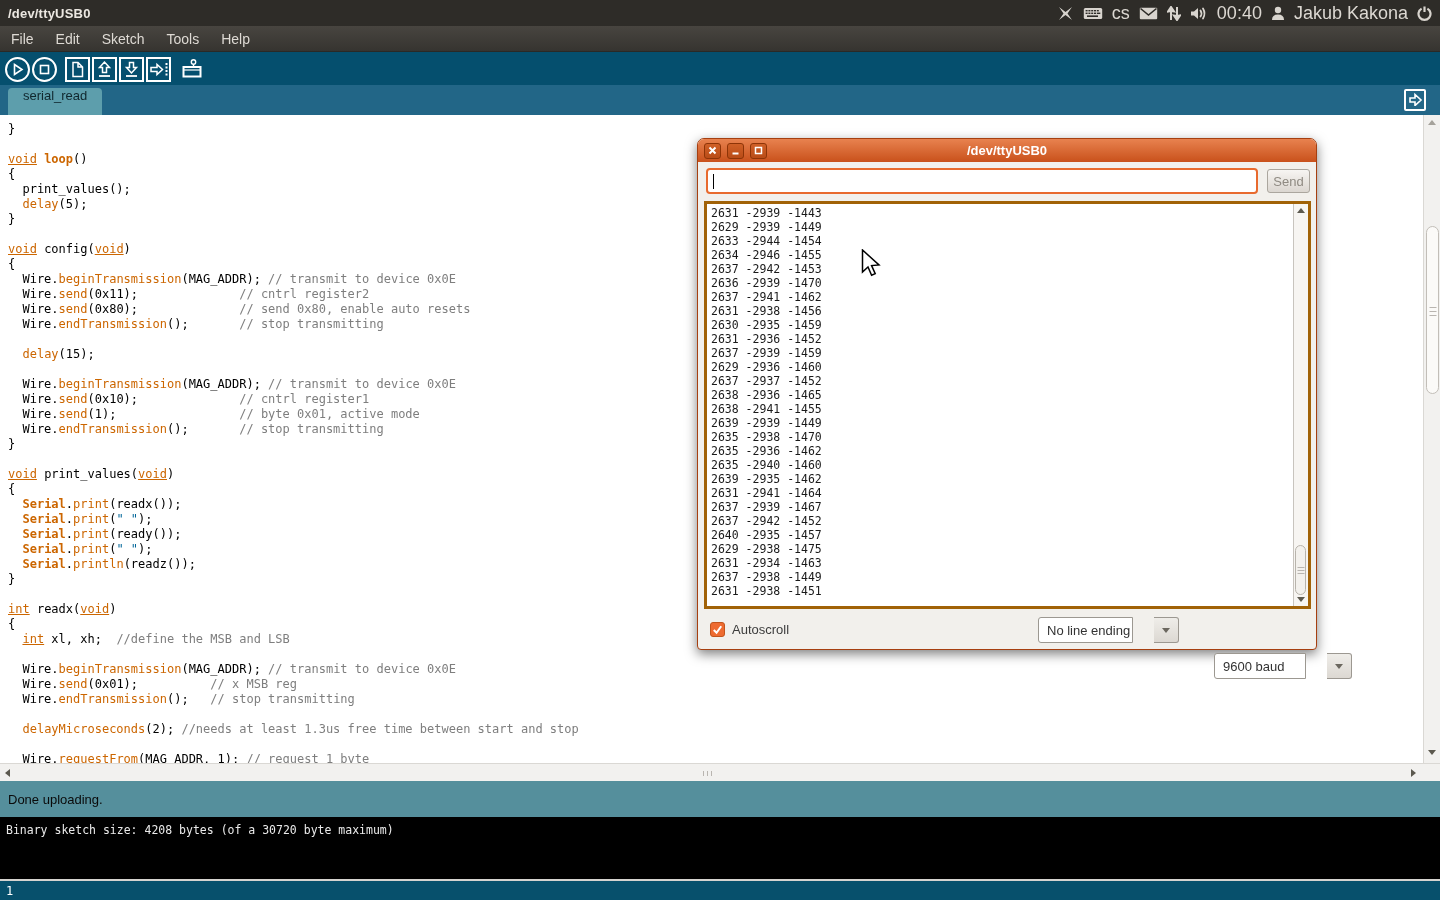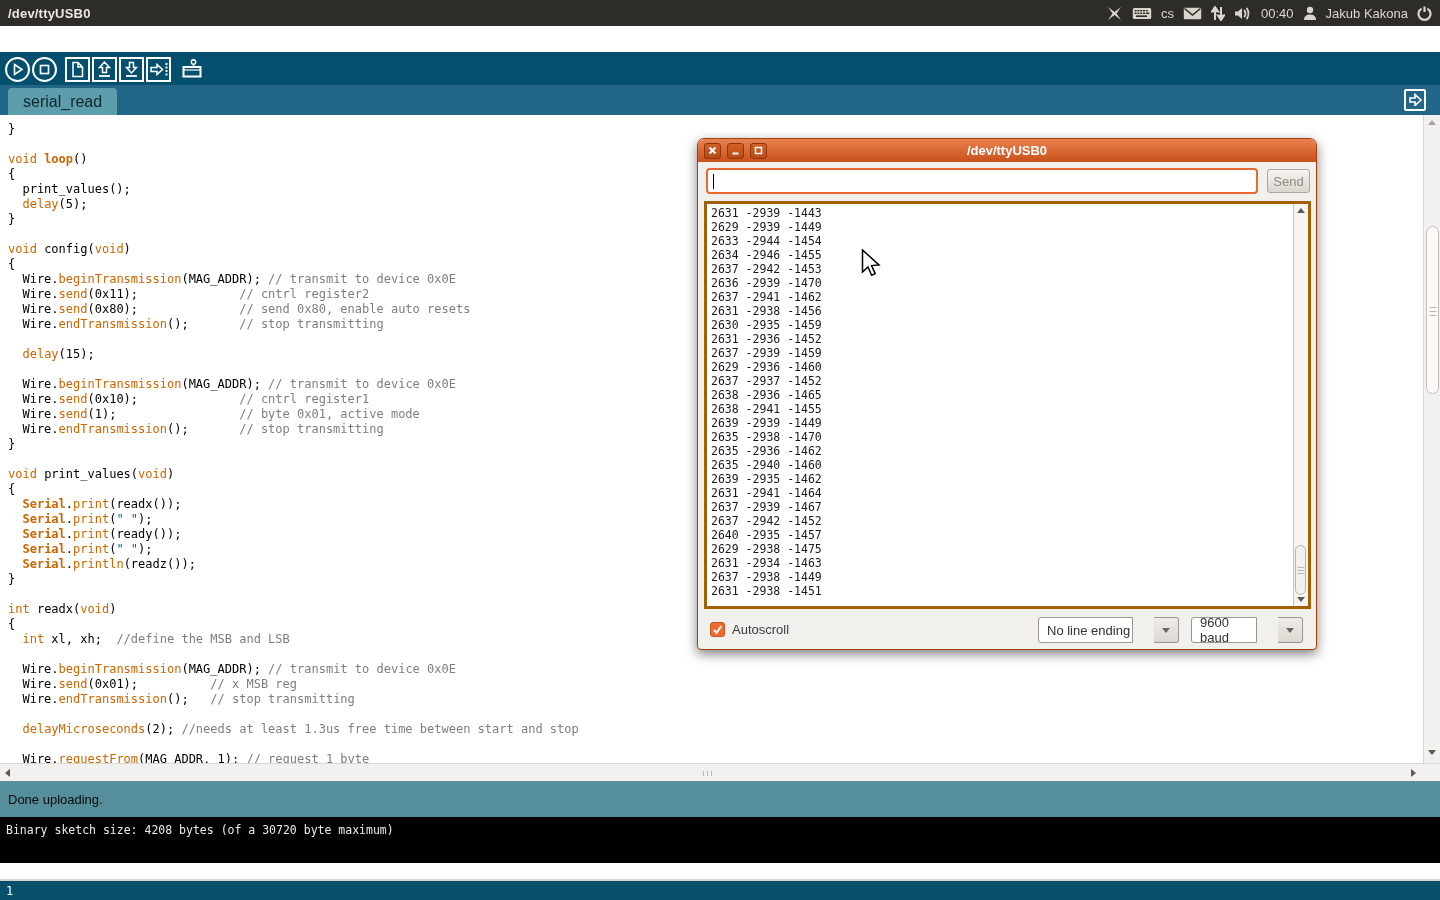--- a/index.html
+++ b/index.html
@@ -5,49 +5,49 @@
   html,body{margin:0;padding:0;background:#555;}
   #screen{position:relative;width:1440px;height:900px;overflow:hidden;
           font-family:"Liberation Sans",sans-serif;background:#fff;}
   #screen *{box-sizing:border-box;}
 
   
   #topbar{position:absolute;left:0;top:0;width:1440px;height:26px;background:#2e2c28;
           display:flex;align-items:center;}
   #win-title{color:#ece8e2;font-weight:bold;font-size:13px;padding-left:8px;letter-spacing:.2px;}
   #tray{margin-left:auto;display:flex;align-items:center;gap:9px;padding-right:8px;}
-  .tray-text{color:#dcd8d2;font-size:13px;}
+  .tray-text{color:#dcd8d2;font-size:18px;}
   .tray-icon{display:flex;align-items:center;}
 
   
   #menubar{position:absolute;left:0;top:26px;width:1440px;height:26px;
            background:linear-gradient(#484540,#363430);display:flex;align-items:center;
            border-bottom:1px solid #2a2926;}
   .menu-item{color:#dedad4;font-size:14px;padding:0 11px;height:26px;display:flex;align-items:center;cursor:default;}
 
   
   #toolbar{position:absolute;left:0;top:52px;width:1440px;height:33px;background:#054f6e;
            display:flex;align-items:center;}
   .tbtn{width:27px;height:27px;margin-top:1px;display:flex;align-items:center;justify-content:center;}
   .tbtn:nth-child(1){margin-left:4px;}
   .tbtn:nth-child(3){margin-left:6px;}
   .tbtn:nth-child(7){margin-left:6px;}
 
   
   #tabbar{position:absolute;left:0;top:85px;width:1440px;height:30px;background:#226687;}
   .tab{position:absolute;left:8px;top:3px;height:27px;background:#5d9eac;color:#10272e;
-       font-size:16px;padding:0 15px;display:flex;align-items:center;border-radius:4px 4px 0 0;}
+       font-size:13px;padding:0 15px;display:flex;border-radius:4px 4px 0 0;}
   #tab-menu-btn{position:absolute;right:14px;top:4px;width:22px;height:22px;border:2px solid #fff;
        border-radius:2px;display:flex;align-items:center;justify-content:center;}
 
   
   #editor{position:absolute;left:0;top:115px;width:1423px;height:648px;background:#fff;overflow:hidden;}
   #code{margin:0;padding:7px 0 0 8px;font-family:"DejaVu Sans Mono",monospace;
         font-size:12px;line-height:15px;white-space:pre;color:#000;}
-  .tk-k{color:#cc6600;} .tk-f{color:#cc6600;} .tk-b{color:#cc6600;font-weight:bold;text-align:right;}
+  .tk-k{color:#cc6600;text-decoration:underline;} .tk-f{color:#cc6600;} .tk-b{color:#cc6600;font-weight:bold;text-align:right;}
   .tk-c{color:#7e7e7e;} .tk-s{color:#006699;} .tk-p{color:#000;}
 
   
   #vscroll{position:absolute;left:1423px;top:115px;width:17px;height:648px;background:#f2f1ef;
            border-left:1px solid #dad8d4;}
   #vthumb{position:absolute;left:2px;top:111px;width:13px;height:168px;background:#fbfaf8;
           border:1px solid #c2beb8;border-radius:7px;}
   .grip-h{position:absolute;left:50%;transform:translateX(-50%);width:7px;height:1px;background:#b9b5b0;}
   .arrow-up{width:0;height:0;border-left:4px solid transparent;border-right:4px solid transparent;
             border-bottom:5px solid #a5a29b;position:absolute;left:4px;top:5px;}
@@ -59,21 +59,21 @@
             border-right:5px solid #5c594f;position:absolute;left:5px;top:5px;}
   .arrow-right{width:0;height:0;border-top:4px solid transparent;border-bottom:4px solid transparent;
             border-left:5px solid #5c594f;position:absolute;right:24px;top:5px;}
   #hgrips{position:absolute;left:703px;top:7px;display:flex;gap:3px;}
   #hgrips div{width:1px;height:5px;background:#b9b5b0;}
 
   
   #statusbar{position:absolute;left:0;top:781px;width:1440px;height:36px;background:#558f9c;
              display:flex;align-items:center;}
   #status-text{color:#0a0a0a;font-size:13px;padding-left:8px;}
-  #console{position:absolute;left:0;top:817px;width:1440px;height:46px;background:#000;}
+  #console{position:absolute;left:0;top:817px;width:1440px;height:62px;background:#000;}
   #console-text{color:#eaeaea;font-family:"DejaVu Sans Mono",monospace;font-size:11.5px;
                 padding:6px 0 0 6px;white-space:pre;}
   #linebar{position:absolute;left:0;top:879px;width:1440px;height:21px;background:#07506c;
            border-top:2px solid #d5d3cf;display:flex;align-items:center;}
   #line-num{color:#fff;font-family:"DejaVu Sans Mono",monospace;font-size:12px;padding-left:6px;}
 
   
   #sm-window{position:absolute;left:697px;top:138px;width:620px;height:512px;
              border:1px solid #a63f10;border-radius:7px 7px 4px 4px;
              box-shadow:0 4px 12px rgba(0,0,0,.5);background:#f2f0ec;}
@@ -99,21 +99,21 @@
              border-left:1px solid #c8c4be;}
   #sm-thumb{position:absolute;left:1px;top:341px;width:11px;height:50px;background:#f3f1ed;
             border:1px solid #b8b4ac;border-radius:6px;}
   #sm-scroll .arrow-up{left:3px;top:4px;border-bottom-color:#5c594f;}
   #sm-scroll .arrow-down{left:3px;bottom:4px;}
   #sm-checkbox{position:absolute;left:12px;top:483px;width:15px;height:15px;background:#ee6b31;
                border:1px solid #c2541d;border-radius:3px;display:flex;align-items:center;justify-content:center;}
   #sm-autoscroll-label{position:absolute;left:34px;top:483px;font-size:13px;color:#3c3c3c;}
   .dropdown{position:absolute;top:478px;height:26px;display:flex;gap:21px;}
   #dd-lineending{left:340px;width:141px;}
-  #dd-baud{left:493px;width:112px;}
+  #dd-baud{left:516px;width:138px;margin-top:36px;}
   .dd-field{flex:1;background:#fff;border:1px solid #9c9891;border-radius:3px 0 0 3px;
             font-size:13px;color:#333;display:flex;align-items:center;padding-left:8px;}
   .dd-arrow{width:25px;background:linear-gradient(#efede9,#dcd8d2);border:1px solid #9c9891;
             border-left:none;border-radius:0 3px 3px 0;display:flex;align-items:center;justify-content:center;}
   .dd-tri{width:0;height:0;border-left:4px solid transparent;border-right:4px solid transparent;
           border-top:5px solid #6b675f;}
 
   
   #cursor{position:absolute;left:861px;top:249px;pointer-events:none;}
 </style>
@@ -177,20 +177,27 @@
         <span class="tray-text">Jakub Kakona</span>
         <span class="tray-icon">
           <svg width="15" height="15" viewBox="0 0 15 15">
             <path d="M4.6 2.6 A6 6 0 1 0 10.4 2.6" fill="none" stroke="#d8d4ce" stroke-width="2.2"></path>
             <path d="M7.5 0.5 V6" stroke="#d8d4ce" stroke-width="2.2"></path>
           </svg>
         </span>
       </div>
   </div>
 
+  <div id="menubar">
+      <div class="menu-item">File</div>
+      <div class="menu-item">Edit</div>
+      <div class="menu-item">Sketch</div>
+      <div class="menu-item">Tools</div>
+      <div class="menu-item">Help</div>
+    </div>
 
   <div id="toolbar">
       <div class="tbtn">
         <svg width="27" height="27" viewBox="0 0 27 27">
           <circle cx="13.5" cy="13.5" r="11.5" fill="none" stroke="#fff" stroke-width="2"></circle>
           <path d="M10.5 8.5 L18 13.5 L10.5 18.5 Z" fill="none" stroke="#fff" stroke-width="1.6"></path>
         </svg>
       </div>
       <div class="tbtn">
         <svg width="27" height="27" viewBox="0 0 27 27">

